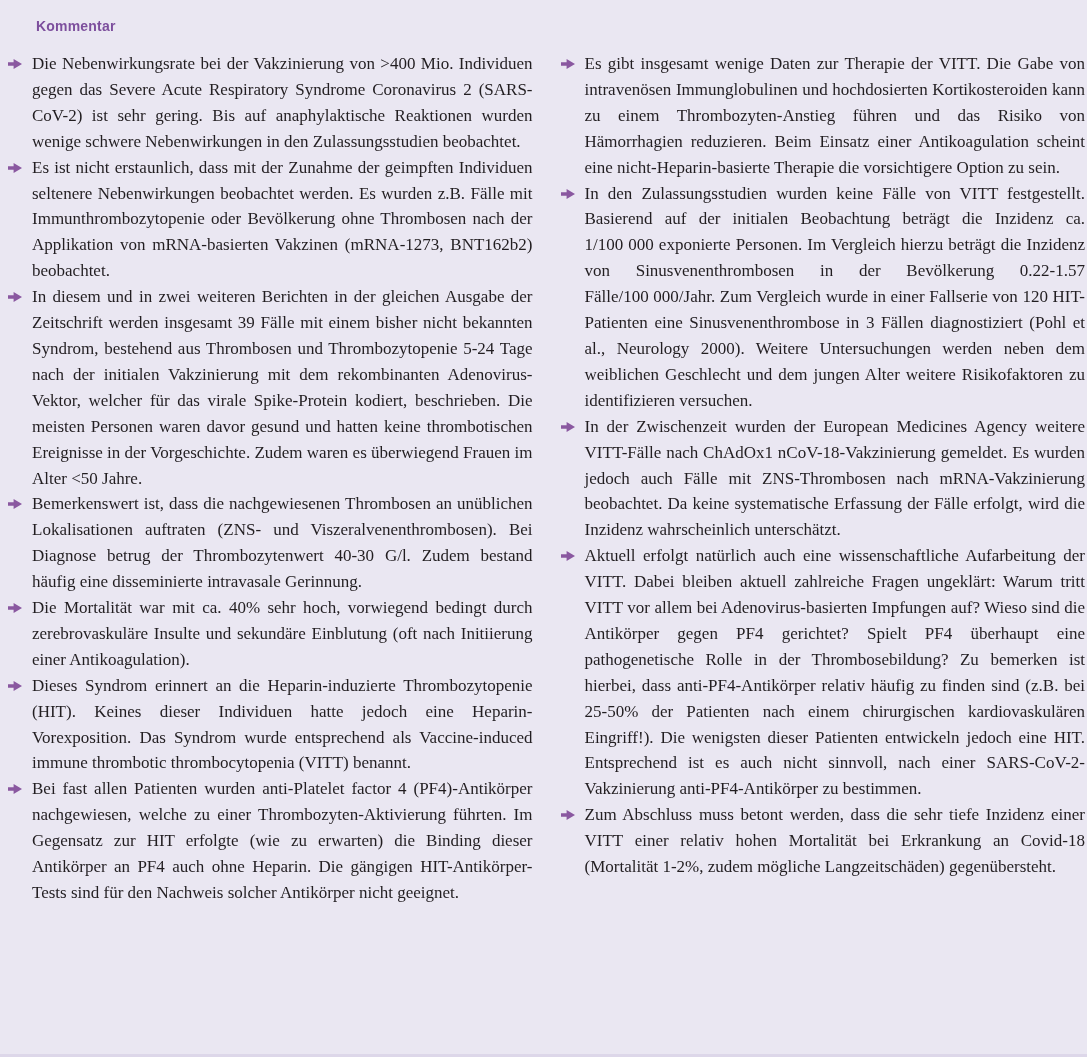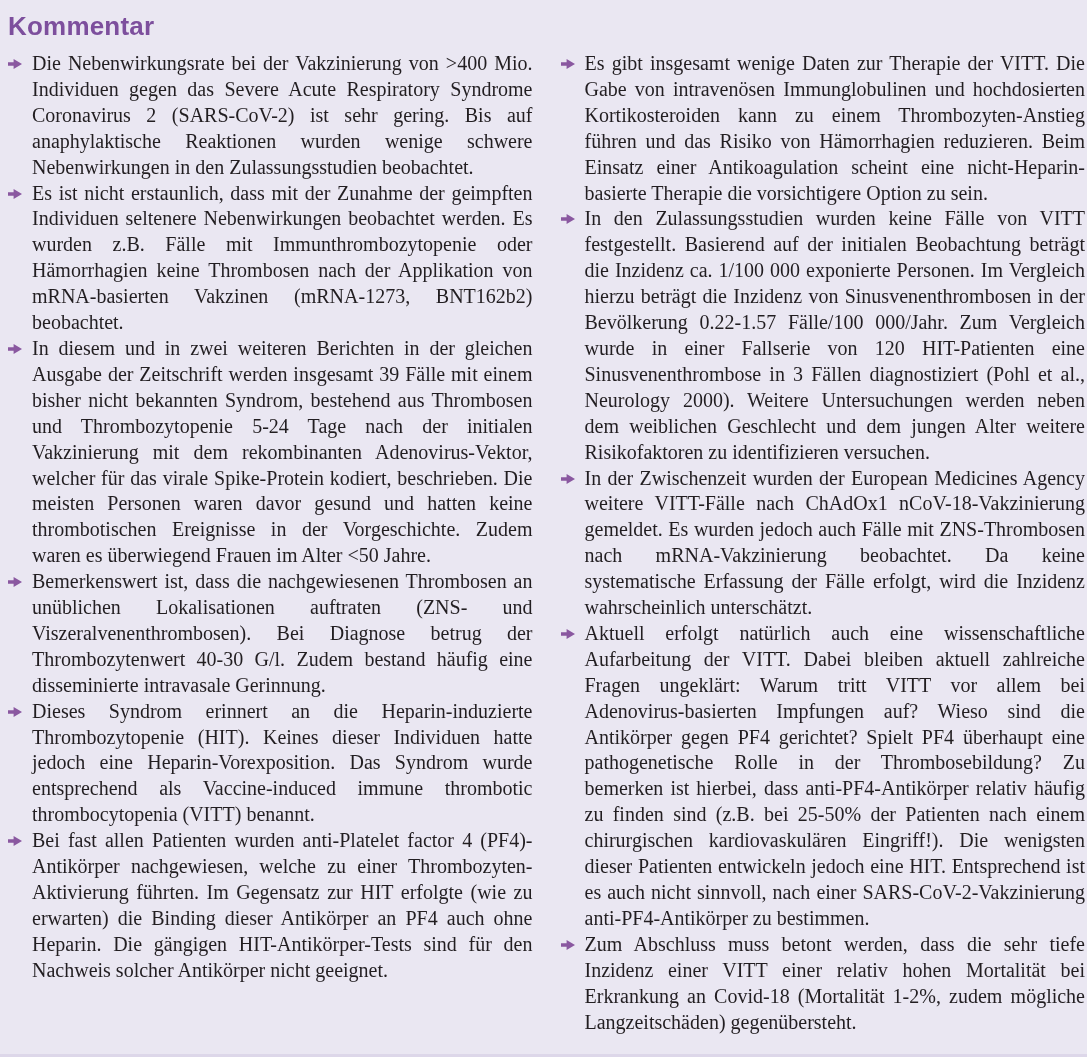--- a/index.html
+++ b/index.html
@@ -16,38 +16,39 @@
   }
   .page {
     width: 1087px;
     height: 1057px;
     padding: 13px 2px 0 8px;
     position: relative;
   }
   h1.section-title {
     font-family: "Liberation Sans", "DejaVu Sans", sans-serif;
     font-weight: bold;
-    font-size: 26px;
+    font-size: 14px;
     line-height: 26px;
     color: #7d4f9d;
     margin-bottom: 12px;
     letter-spacing: 0.2px;
+    margin-left: 28px;
   }
   .cols {
     display: flex;
     gap: 28px;
   }
   .col {
     flex: 1 1 0;
     min-width: 0;
   }
   .bullet-item {
     position: relative;
     padding-left: 24px;
-    font-size: 20px;
+    font-size: 17px;
     line-height: 25.9px;
     text-align: justify;
     hyphens: auto;
     -webkit-hyphens: auto;
   }
   .arrow {
     position: absolute;
     left: 0;
     top: 8px;
     width: 15px;
@@ -81,37 +82,45 @@
             </svg>
           </span>
         <span>Die Nebenwirkungsrate bei der Vakzinierung von &gt;400 Mio. Individuen gegen das Severe Acute Respiratory Syndrome Coronavirus 2 (SARS-CoV-2) ist sehr gering. Bis auf anaphylaktische Reaktionen wurden wenige schwere Nebenwirkungen in den Zulassungsstudien beobachtet.</span>
       </div>
       <div class="bullet-item">
         <span class="arrow">
             <svg width="15" height="10" viewBox="0 0 15 10">
               <path d="M0 3.2 H5.6 V0 L14 5 L5.6 10 V6.8 H0 Z" fill="#8a58a0"></path>
             </svg>
           </span>
-        <span>Es ist nicht erstaunlich, dass mit der Zunahme der geimpften Individuen seltenere Nebenwirkungen beobachtet werden. Es wurden z.B. Fälle mit Immunthrombozytopenie oder Hämorrhagien keine Thrombosen nach der Applikation von mRNA-basierten Vakzinen (mRNA-1273, BNT162b2) beobachtet.</span>
+        <span>Es ist nicht erstaunlich, dass mit der Zunahme der geimpften Individuen seltenere Nebenwirkungen beobachtet werden. Es wurden z.B. Fälle mit Immunthrombozytopenie oder Bevölkerung ohne Thrombosen nach der Applikation von mRNA-basierten Vakzinen (mRNA-1273, BNT162b2) beobachtet.</span>
       </div>
       <div class="bullet-item">
         <span class="arrow">
             <svg width="15" height="10" viewBox="0 0 15 10">
               <path d="M0 3.2 H5.6 V0 L14 5 L5.6 10 V6.8 H0 Z" fill="#8a58a0"></path>
             </svg>
           </span>
         <span>In diesem und in zwei weiteren Berichten in der gleichen Ausgabe der Zeitschrift werden insgesamt 39 Fälle mit einem bisher nicht bekannten Syndrom, bestehend aus Thrombosen und Thrombozytopenie 5-24 Tage nach der initialen Vakzinierung mit dem rekombinanten Adenovirus-Vektor, welcher für das virale Spike-Protein kodiert, beschrieben. Die meisten Personen waren davor gesund und hatten keine thrombotischen Ereignisse in der Vorgeschichte. Zudem waren es überwiegend Frauen im Alter &lt;50 Jahre.</span>
       </div>
       <div class="bullet-item">
         <span class="arrow">
             <svg width="15" height="10" viewBox="0 0 15 10">
               <path d="M0 3.2 H5.6 V0 L14 5 L5.6 10 V6.8 H0 Z" fill="#8a58a0"></path>
             </svg>
           </span>
         <span>Bemerkenswert ist, dass die nachgewiesenen Thrombosen an unüblichen Lokalisationen auftraten (ZNS- und Viszeralvenenthrombosen). Bei Diagnose betrug der Thrombozytenwert 40-30 G/l. Zudem bestand häufig eine disseminierte intravasale Gerinnung.</span>
+      </div>
+      <div class="bullet-item">
+        <span class="arrow">
+            <svg width="15" height="10" viewBox="0 0 15 10">
+              <path d="M0 3.2 H5.6 V0 L14 5 L5.6 10 V6.8 H0 Z" fill="#8a58a0"></path>
+            </svg>
+          </span>
+        <span>Die Mortalität war mit ca. 40% sehr hoch, vorwiegend bedingt durch zerebrovaskuläre Insulte und sekundäre Einblutung (oft nach Initiierung einer Antikoagulation).</span>
       </div>
       <div class="bullet-item">
         <span class="arrow">
             <svg width="15" height="10" viewBox="0 0 15 10">
               <path d="M0 3.2 H5.6 V0 L14 5 L5.6 10 V6.8 H0 Z" fill="#8a58a0"></path>
             </svg>
           </span>
         <span>Dieses Syndrom erinnert an die Heparin-induzierte Thrombozytopenie (HIT). Keines dieser Individuen hatte jedoch eine Heparin-Vorexposition. Das Syndrom wurde entsprechend als Vaccine-induced immune thrombotic thrombocytopenia (VITT) benannt.</span>
       </div>
       <div class="bullet-item">

